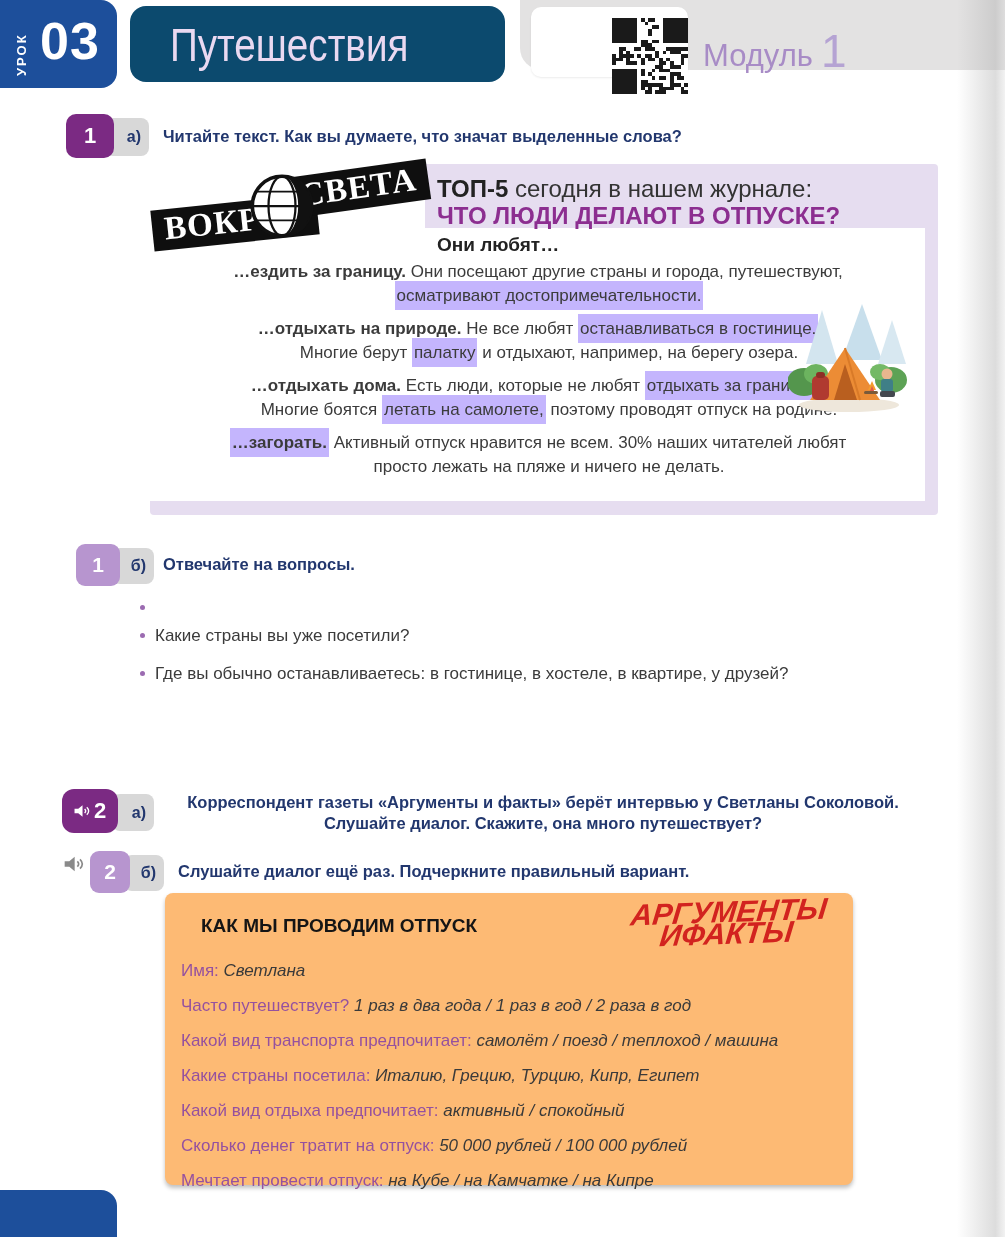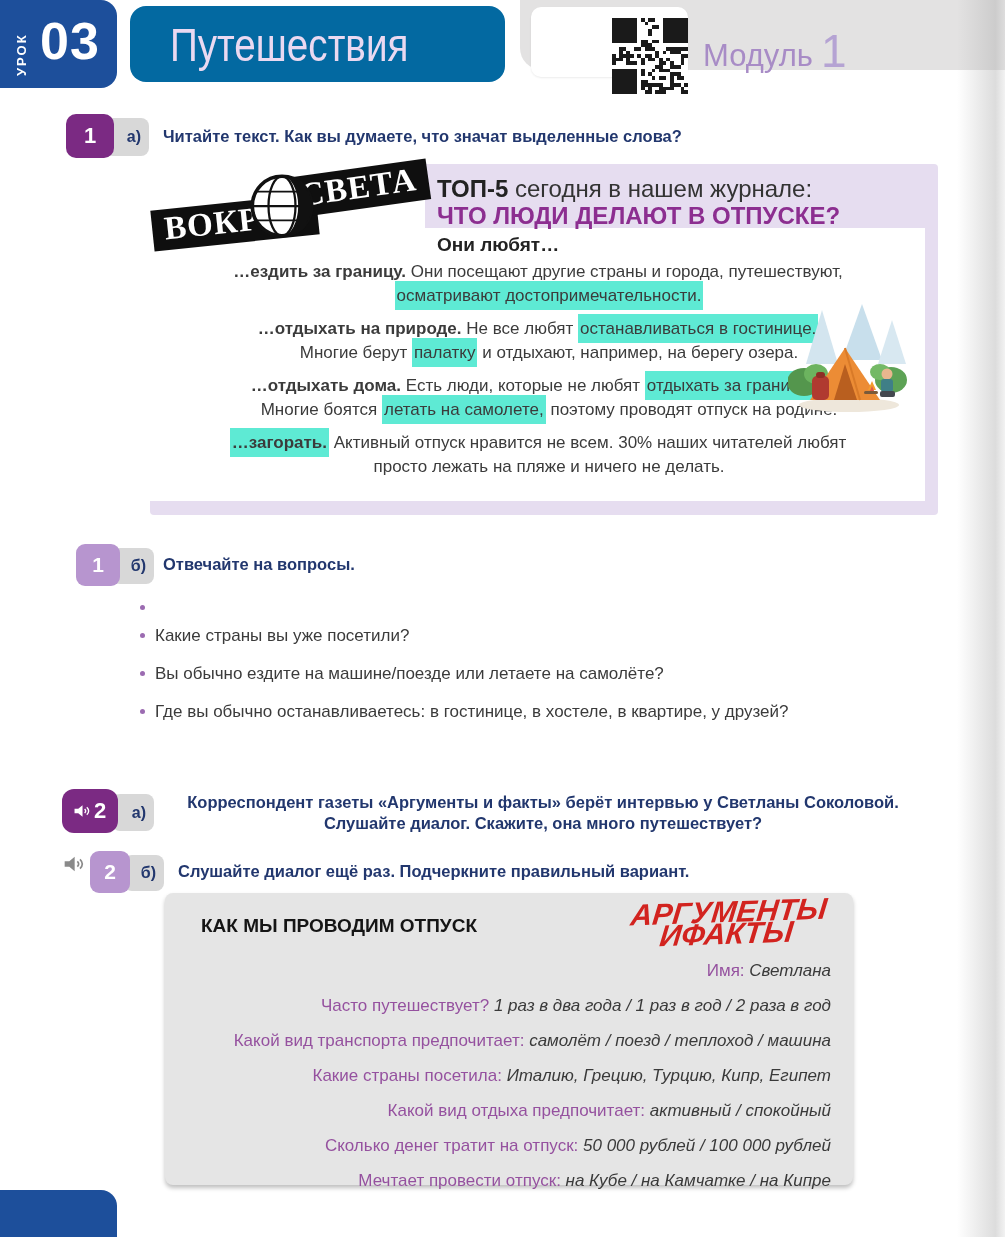--- a/index.html
+++ b/index.html
@@ -8,21 +8,21 @@
   .abs{position:absolute;}
 
   
   #gray-strip{left:520px;top:0;width:485px;height:70px;background:#e3e2e2;border-radius:0 0 0 22px;}
   #edge-gradient{right:0;top:0;width:48px;height:1237px;
      background:linear-gradient(to right,rgba(190,190,190,0) 0%,rgba(178,178,178,.45) 80%,rgba(205,205,205,.25) 100%);}
   #lesson-box{left:0;top:0;width:117px;height:88px;background:#1d4f9b;border-radius:0 16px 16px 0;}
   #lesson-vert{left:14px;top:12px;height:64px;writing-mode:vertical-rl;transform:rotate(180deg);
      color:#fff;font-size:13px;font-weight:bold;letter-spacing:2px;}
   #lesson-num{left:40px;top:11px;color:#fff;font-size:52px;font-weight:bold;letter-spacing:1px;}
-  #title-box{left:130px;top:6px;width:375px;height:76px;background:#0369a1;border-radius:16px;}
+  #title-box{left:130px;top:6px;width:375px;height:76px;background:#0c4a6e;border-radius:16px;}
   #page-title{left:40px;top:12px;color:#ead9f1;font-size:46px;transform:scaleX(.84);transform-origin:left;white-space:nowrap;}
   #audio-box{left:531px;top:7px;width:157px;height:70px;background:#fff;border-radius:10px;box-shadow:0 1px 2px rgba(0,0,0,.08);}
   #qr-code{left:612px;top:18px;width:76px;height:76px;background:#fff;}
   #qr-code svg rect{fill:#1a1a1a;}
   #module-row{left:703px;top:24px;display:flex;align-items:center;gap:8px;}
   #module-word{font-size:31px;color:#a88cc6;margin-top:9px;}
   #module-num{font-size:46px;color:#b5a3d3;font-weight:300;}
 
   
   .badge-gray{background:#d8d8d8;border-radius:8px;color:#22376e;font-weight:bold;font-size:16px;
@@ -36,46 +36,46 @@
   
   #article-panel{left:150px;top:164px;width:788px;height:351px;background:#e6ddf0;border-radius:4px;}
   #article-white{position:absolute;left:0;top:64px;width:775px;height:273px;background:#fff;}
   #article-title{position:absolute;left:287px;top:10px;font-size:24px;color:#333;line-height:30px;}
   #article-title .t1b{font-weight:bold;color:#222;}
   #article-title-line2{position:absolute;left:287px;top:38px;font-size:24px;font-weight:bold;color:#8c2e90;}
   #article-subtitle{position:absolute;left:287px;top:70px;font-size:19px;font-weight:bold;color:#222;}
   #article-list{position:absolute;left:12px;top:96px;width:752px;font-size:17px;line-height:24px;color:#3b3b3b;}
   .article-item{margin-bottom:9px;padding-left:22px;text-indent:-22px;text-align:center;}
   .article-item .b{font-weight:bold;}
-  .hl{background:#5eead4;padding:5px 2px;}
+  .hl{background:#c4b5fd;padding:5px 2px;}
   #camp-illustration{left:638px;top:138px;width:122px;height:118px;}
 
   
   #vs-logo{left:150px;top:162px;width:275px;height:95px;background:#fff;}
   .vs-banner{position:absolute;background:#0f0f0f;color:#fff;font-family:"Liberation Serif",serif;
      font-weight:bold;padding:1px 12px 3px 12px;letter-spacing:1px;}
   #vs-w1{left:2px;top:40px;font-size:33px;transform:rotate(-6deg);}
   #vs-w2{left:138px;top:6px;font-size:33px;transform:rotate(-8deg);}
   #vs-globe{left:96px;top:8px;width:72px;height:72px;}
 
   
   #question-list{left:140px;top:596px;width:740px;}
   .q-row{display:flex;margin-bottom:14px;}
   .q-bullet{width:5px;height:5px;border-radius:50%;background:#9b6bb1;margin:9px 10px 0 0;flex:none;}
   .q-text{font-size:17px;line-height:24px;color:#3b3b3b;white-space:pre-line;}
 
   
-  #worksheet{left:165px;top:893px;width:688px;height:292px;background:#e5e5e5;border-radius:8px;
+  #worksheet{left:165px;top:893px;width:688px;height:292px;background:#fdba74;border-radius:8px;
      box-shadow:0 3px 4px rgba(0,0,0,.25);}
   #ws-title{position:absolute;left:36px;top:22px;font-size:19px;font-weight:bold;color:#151515;}
   #ws-logo{position:absolute;right:28px;top:6px;color:#d2231f;font-weight:bold;font-style:italic;
      transform:skewX(-8deg) rotate(-2deg);text-align:center;line-height:26px;}
   #ws-logo .l1{font-size:30px;letter-spacing:0;}
   #ws-logo .l2{font-size:30px;margin-top:-4px;}
-  #ws-rows{position:absolute;left:16px;top:60px;width:650px;text-align:right;}
+  #ws-rows{position:absolute;left:16px;top:60px;width:650px;}
   .ws-row{font-size:17px;line-height:35px;white-space:nowrap;}
   .ws-label{color:#95519f;}
   .ws-value{color:#3a3a3a;font-style:italic;}
 
   
   #page-num-box{left:0;top:1190px;width:117px;height:47px;background:#1d4f9b;border-radius:0 16px 0 0;}
 </style>
 </head>
 <body>
 
@@ -292,24 +292,20 @@
   <div class="abs" id="question-list">
       <div class="q-row">
         <span class="q-bullet"></span>
       </div>
       <div class="q-row">
         <span class="q-bullet"></span>
         <span class="q-text">Какие страны вы уже посетили?</span>
       </div>
       <div class="q-row">
         <span class="q-bullet"></span>
-        <span class="q-text">Вы обычно ездите на машине/поезде или летаете на самолёте?</span>
-      </div>
-      <div class="q-row">
-        <span class="q-bullet"></span>
         <span class="q-text">Где вы обычно останавливаетесь: в гостинице, в хостеле, в квартире, у друзей?</span>
       </div>
     </div>
 
   <div class="abs badge-gray" style="left:112px;top:794px;width:42px;height:37px;">
     <span>а)</span>
   </div>
   <div class="abs badge-purple" style="left:62px;top:789px;width:56px;height:44px;border-radius:12px;gap:4px;">
     <svg width="16" height="14" viewBox="0 0 30 24">
       <polygon points="1,8 8,8 16,1 16,23 8,16 1,16" fill="#fff"></polygon>

